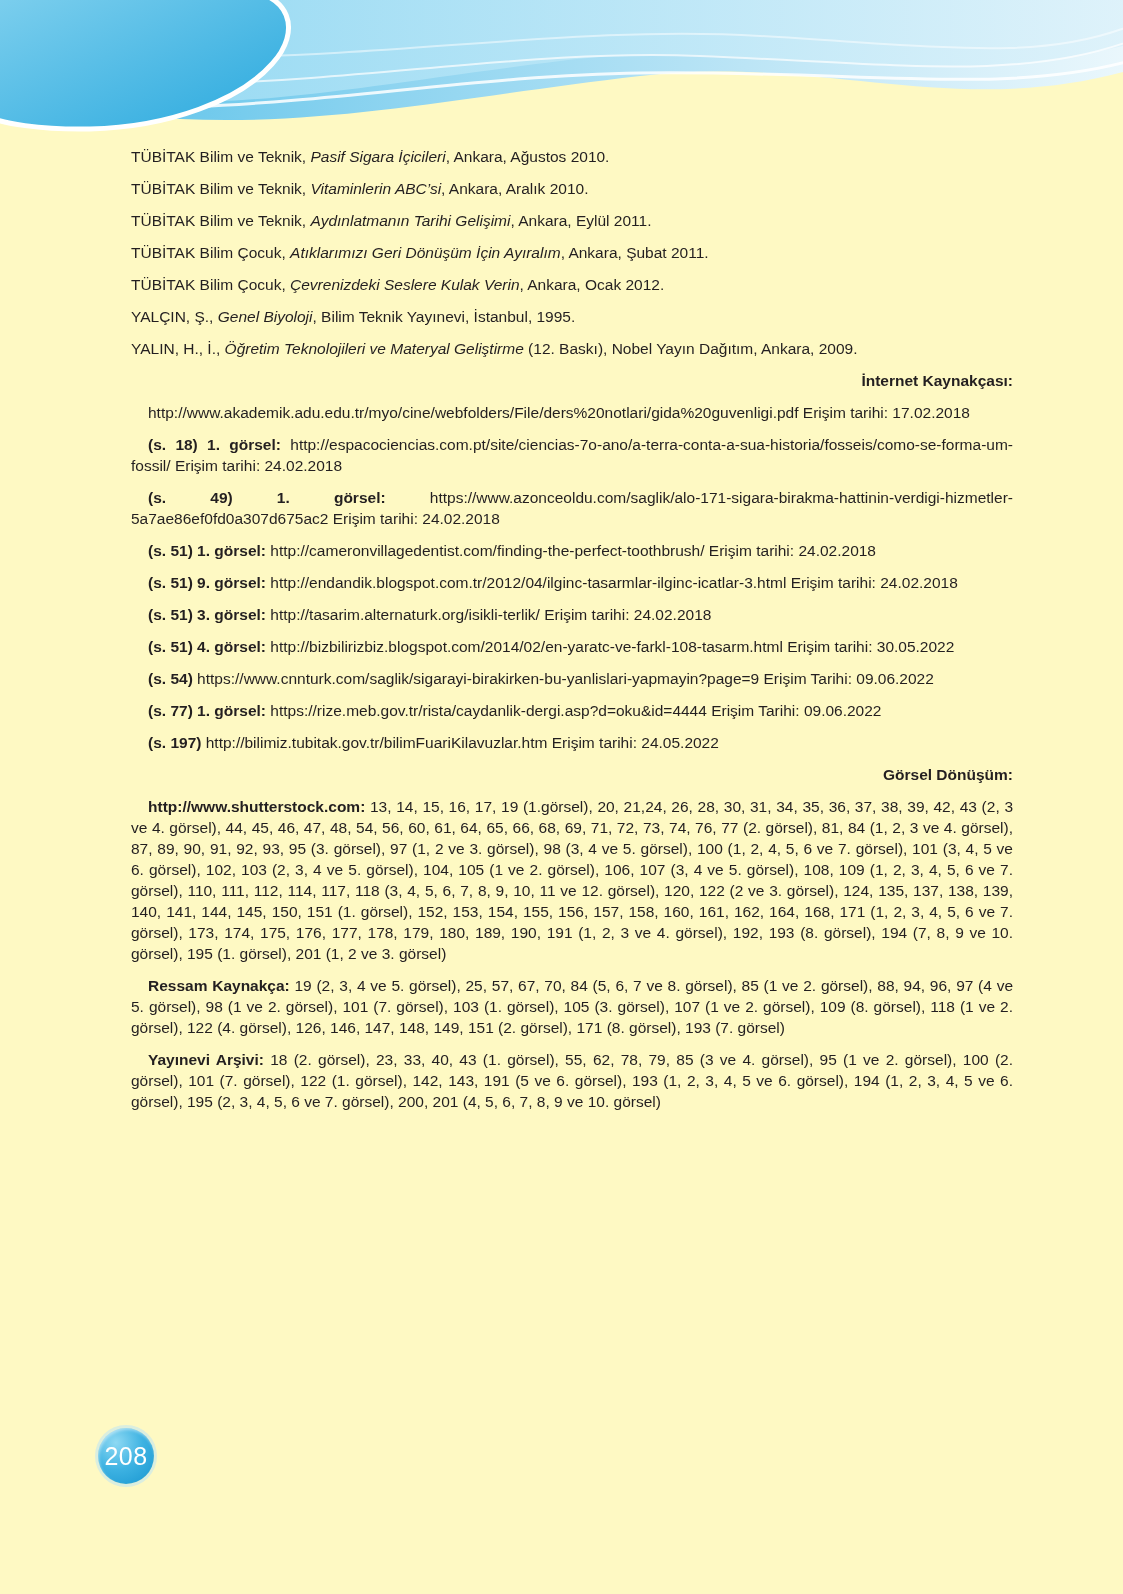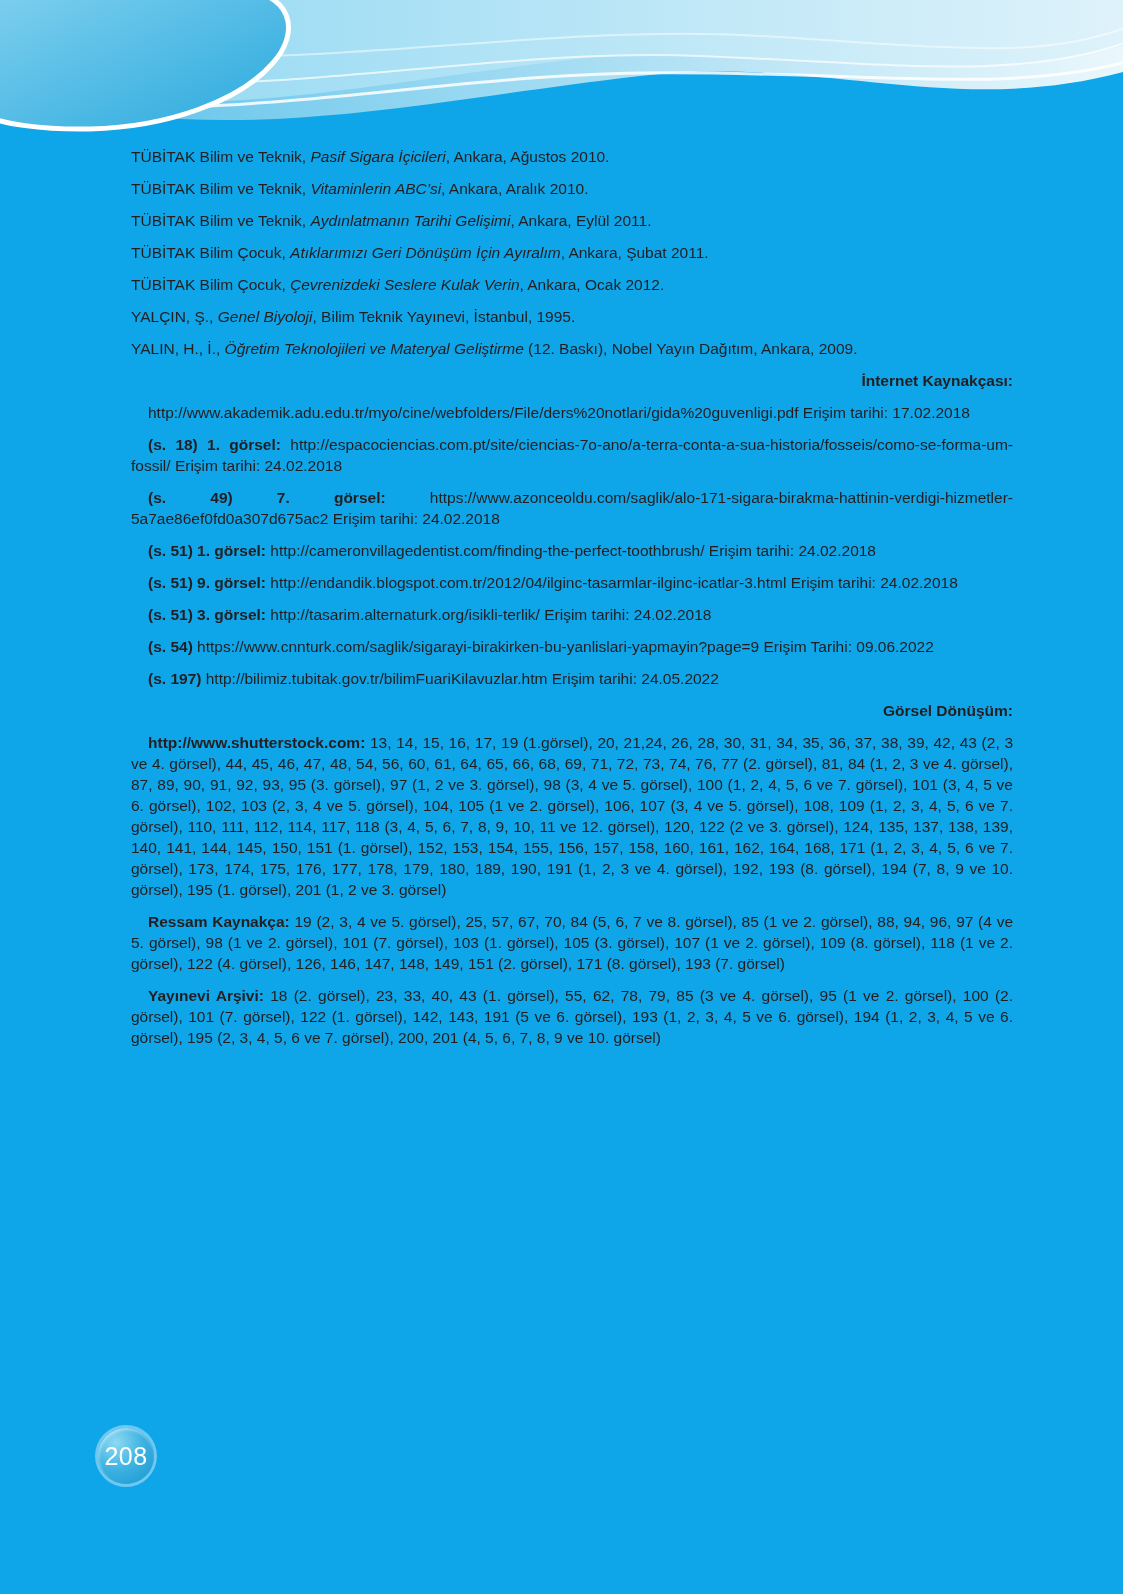--- a/index.html
+++ b/index.html
@@ -1,20 +1,20 @@
 <!DOCTYPE html>
 <html lang="tr"><head>
 <meta charset="utf-8">
 <style>
   html, body { margin: 0; padding: 0; background: #ffffff; }
   .page {
     position: relative;
     width: 1123px;
     height: 1594px;
-    background: #0ea5e9;
+    background: #fef9c3;
     overflow: hidden;
     font-family: "Liberation Sans", sans-serif;
     color: #231f20;
   }
   .header-wave {
     position: absolute;
     top: 0; left: 0;
     width: 1123px;
     height: 152px;
     display: block;
@@ -90,25 +90,27 @@
     <p class="bib"><span>TÜBİTAK Bilim ve Teknik, </span><i>Aydınlatmanın Tarihi Gelişimi</i><span>, Ankara, Eylül 2011.</span></p>
     <p class="bib"><span>TÜBİTAK Bilim Çocuk, </span><i>Atıklarımızı Geri Dönüşüm İçin Ayıralım</i><span>, Ankara, Şubat 2011.</span></p>
     <p class="bib"><span>TÜBİTAK Bilim Çocuk, </span><i>Çevrenizdeki Seslere Kulak Verin</i><span>, Ankara, Ocak 2012.</span></p>
     <p class="bib"><span>YALÇIN, Ş., </span><i>Genel Biyoloji</i><span>, Bilim Teknik Yayınevi, İstanbul, 1995.</span></p>
     <p class="bib"><span>YALIN, H., İ., </span><i>Öğretim Teknolojileri ve Materyal Geliştirme</i><span> (12. Baskı), Nobel Yayın Dağıtım, Ankara, 2009.</span></p>
 
     <p class="para heading">İnternet Kaynakçası:</p>
 
     <p class="para"><b></b><span>http://www.akademik.adu.edu.tr/myo/cine/webfolders/File/ders%20notlari/gida%20guvenligi.pdf Erişim tarihi: 17.02.2018</span></p>
     <p class="para"><b>(s. 18) 1. görsel:</b><span> http://espacociencias.com.pt/site/ciencias-7o-ano/a-terra-conta-a-sua-historia/fosseis/como-se-forma-um-fossil/ Erişim tarihi: 24.02.2018</span></p>
-    <p class="para"><b>(s. 49) 7. görsel:</b><span> https://www.azonceoldu.com/saglik/alo-171-sigara-birakma-hattinin-verdigi-hizmetler-5a7ae86ef0fd0a307d675ac2 Erişim tarihi: 24.02.2018</span></p>
+    <p class="para"><b>(s. 49) 1. görsel:</b><span> https://www.azonceoldu.com/saglik/alo-171-sigara-birakma-hattinin-verdigi-hizmetler-5a7ae86ef0fd0a307d675ac2 Erişim tarihi: 24.02.2018</span></p>
     <p class="para"><b>(s. 51) 1. görsel:</b><span> http://cameronvillagedentist.com/finding-the-perfect-toothbrush/ Erişim tarihi: 24.02.2018</span></p>
     <p class="para"><b>(s. 51) 9. görsel:</b><span> http://endandik.blogspot.com.tr/2012/04/ilginc-tasarmlar-ilginc-icatlar-3.html Erişim tarihi: 24.02.2018</span></p>
     <p class="para"><b>(s. 51) 3. görsel:</b><span> http://tasarim.alternaturk.org/isikli-terlik/ Erişim tarihi: 24.02.2018</span></p>
+    <p class="para"><b>(s. 51) 4. görsel:</b><span> http://bizbilirizbiz.blogspot.com/2014/02/en-yaratc-ve-farkl-108-tasarm.html Erişim tarihi: 30.05.2022</span></p>
     <p class="para"><b>(s. 54)</b><span> https://www.cnnturk.com/saglik/sigarayi-birakirken-bu-yanlislari-yapmayin?page=9 Erişim Tarihi: 09.06.2022</span></p>
+    <p class="para"><b>(s. 77) 1. görsel:</b><span> https://rize.meb.gov.tr/rista/caydanlik-dergi.asp?d=oku&amp;id=4444 Erişim Tarihi: 09.06.2022</span></p>
     <p class="para"><b>(s. 197)</b><span> http://bilimiz.tubitak.gov.tr/bilimFuariKilavuzlar.htm Erişim tarihi: 24.05.2022</span></p>
 
     <p class="para heading">Görsel Dönüşüm:</p>
 
     <p class="para"><b>http://www.shutterstock.com:</b><span> 13, 14, 15, 16, 17, 19 (1.görsel), 20, 21,24, 26, 28, 30, 31, 34, 35, 36, 37, 38, 39, 42, 43 (2, 3 ve 4. görsel), 44, 45, 46, 47, 48, 54, 56, 60, 61, 64, 65, 66, 68, 69, 71, 72, 73, 74, 76, 77 (2. görsel), 81, 84 (1, 2, 3 ve 4. görsel), 87, 89, 90, 91, 92, 93, 95 (3. görsel), 97 (1, 2 ve 3. görsel), 98 (3, 4 ve 5. görsel), 100 (1, 2, 4, 5, 6 ve 7. görsel), 101 (3, 4, 5 ve 6. görsel), 102, 103 (2, 3, 4 ve 5. görsel), 104, 105 (1 ve 2. görsel), 106, 107 (3, 4 ve 5. görsel), 108, 109 (1, 2, 3, 4, 5, 6 ve 7. görsel), 110, 111, 112, 114, 117, 118 (3, 4, 5, 6, 7, 8, 9, 10, 11 ve 12. görsel), 120, 122 (2 ve 3. görsel), 124, 135, 137, 138, 139, 140, 141, 144, 145, 150, 151 (1. görsel), 152, 153, 154, 155, 156, 157, 158, 160, 161, 162, 164, 168, 171 (1, 2, 3, 4, 5, 6 ve 7. görsel), 173, 174, 175, 176, 177, 178, 179, 180, 189, 190, 191 (1, 2, 3 ve 4. görsel), 192, 193 (8. görsel), 194 (7, 8, 9 ve 10. görsel), 195 (1. görsel), 201 (1, 2 ve 3. görsel)</span></p>
     <p class="para"><b>Ressam Kaynakça:</b><span> 19 (2, 3, 4 ve 5. görsel), 25, 57, 67, 70, 84 (5, 6, 7 ve 8. görsel), 85 (1 ve 2. görsel), 88, 94, 96, 97 (4 ve 5. görsel), 98 (1 ve 2. görsel), 101 (7. görsel), 103 (1. görsel), 105 (3. görsel), 107 (1 ve 2. görsel), 109 (8. görsel), 118 (1 ve 2. görsel), 122 (4. görsel), 126, 146, 147, 148, 149, 151 (2. görsel), 171 (8. görsel), 193 (7. görsel)</span></p>
     <p class="para"><b>Yayınevi Arşivi:</b><span> 18 (2. görsel), 23, 33, 40, 43 (1. görsel), 55, 62, 78, 79, 85 (3 ve 4. görsel), 95 (1 ve 2. görsel), 100 (2. görsel), 101 (7. görsel), 122 (1. görsel), 142, 143, 191 (5 ve 6. görsel), 193 (1, 2, 3, 4, 5 ve 6. görsel), 194 (1, 2, 3, 4, 5 ve 6. görsel), 195 (2, 3, 4, 5, 6 ve 7. görsel), 200, 201 (4, 5, 6, 7, 8, 9 ve 10. görsel)</span></p>
 
   </main>
 

